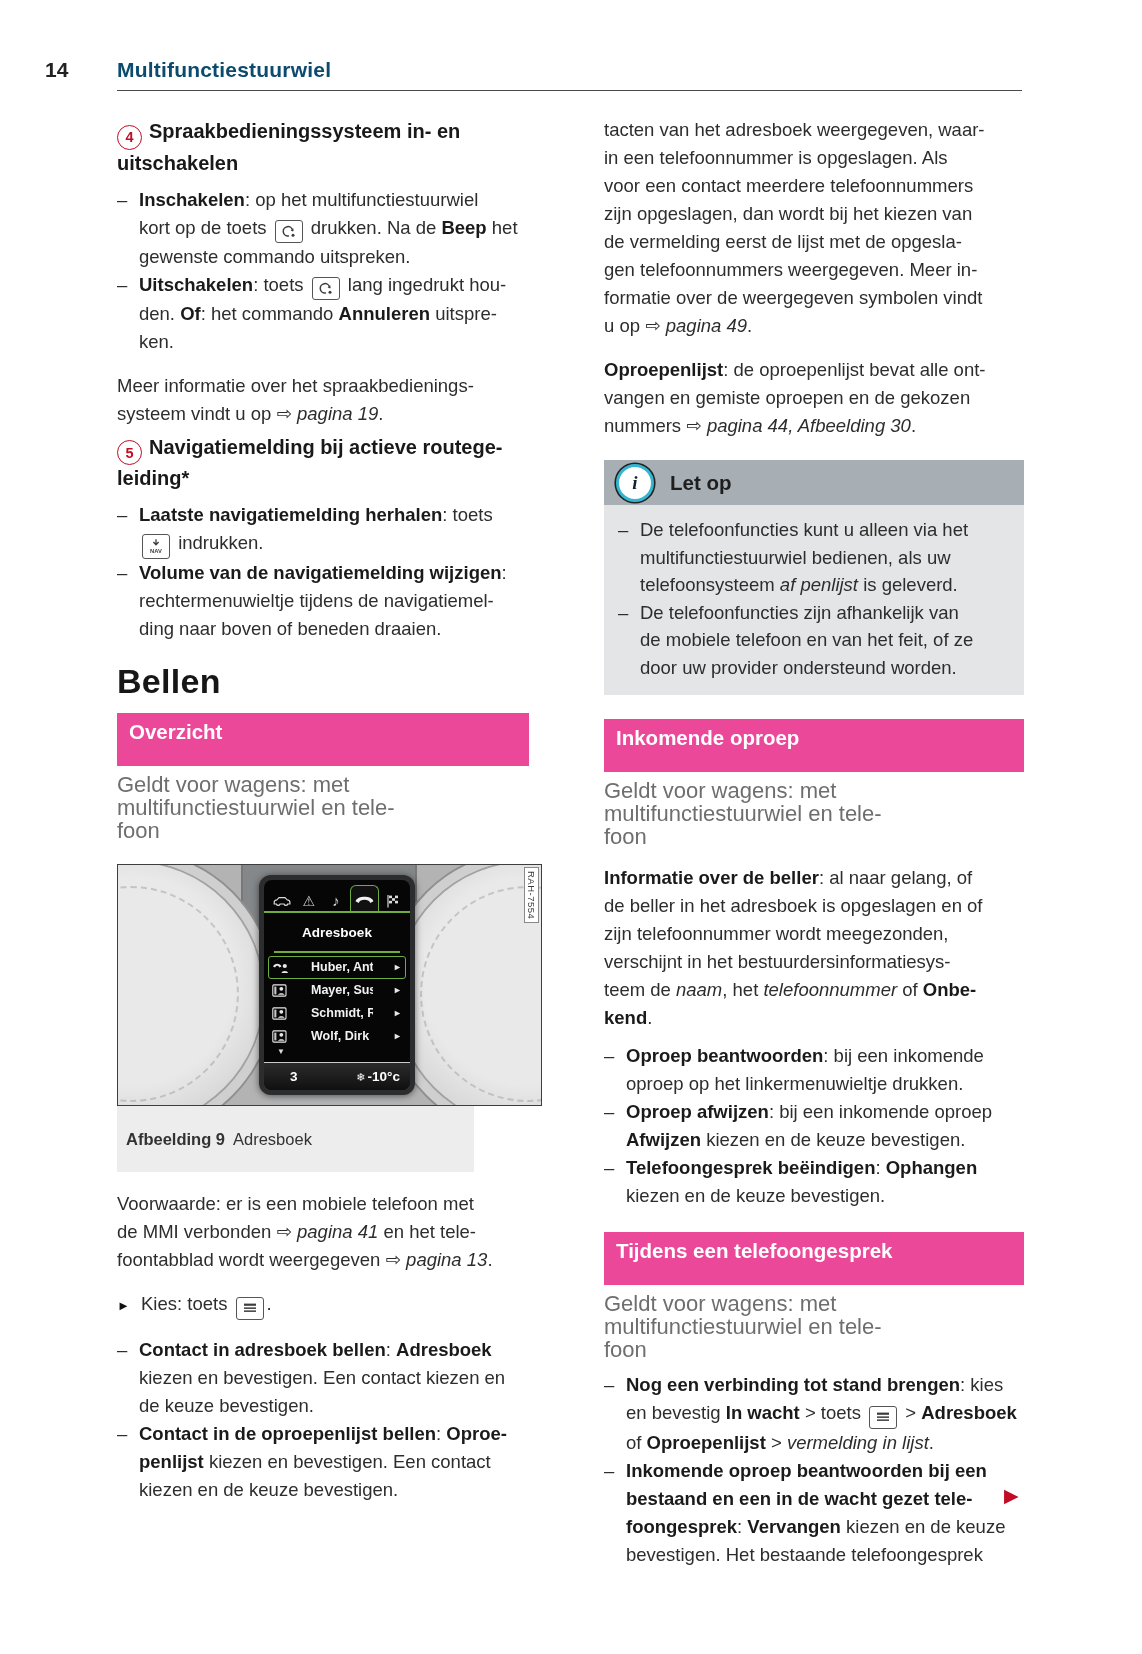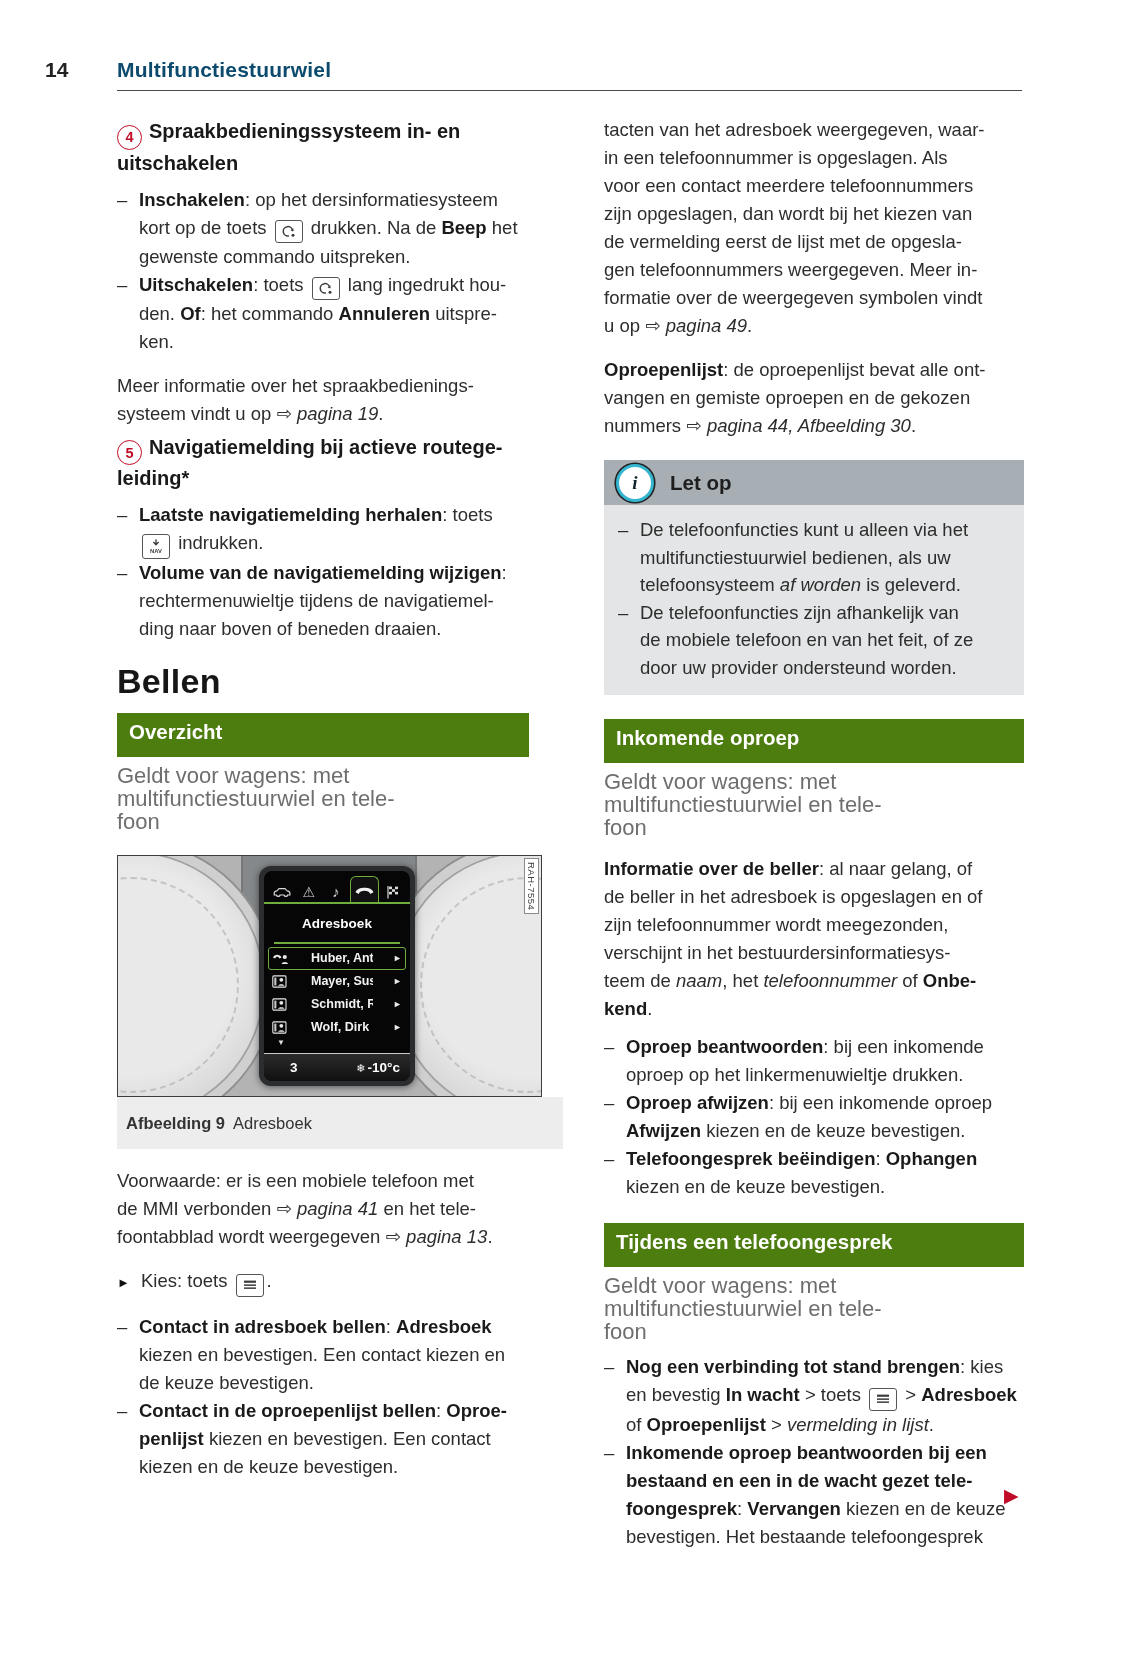--- a/index.html
+++ b/index.html
@@ -16,22 +16,22 @@
   .item-title{font-size:20px;line-height:26px;font-weight:700;color:#191919;}
   .mt8{margin-top:8px;}.mt10{margin-top:10px;}.mt16{margin-top:16px;}
   .mt18{margin-top:18px;}.mt20{margin-top:6px;}.mt22{margin-top:22px;}.mt24{margin-top:24px;}
   .badge{display:inline-flex;width:23px;height:23px;border:1.8px solid #c00c26;border-radius:50%;
          color:#c00c26;font-size:14.5px;font-weight:700;align-items:center;justify-content:center;
          margin-right:7px;vertical-align:-4px;}
   .dl .li{display:flex;align-items:flex-start;}
   .dash{flex:0 0 22px;}
   .rich{flex:1;}
   .h1{font-size:34px;font-weight:700;color:#161616;margin:18px 0 12px;letter-spacing:.3px;line-height:40px;}
-  .redbar{background:#4d7c0f;color:#fff;font-size:20.5px;font-weight:700;height:37px;line-height:37px;
-          padding:0 0 7px 12px;}
+  .redbar{background:#ec4899;color:#fff;font-size:20.5px;font-weight:700;height:37px;line-height:37px;
+          padding:0 0 16px 12px;}
   .applies{font-size:22px;line-height:23px;color:#6e6e6e;margin-top:7px;}
   
   .figure{position:relative;width:425px;height:242px;background:#b3b3b3;border:1.5px solid #3e3e3e;
           margin-top:22px;overflow:hidden;box-sizing:border-box;}
   .gauge{position:absolute;width:268px;height:268px;border-radius:50%;
          background:radial-gradient(circle at 50% 45%,#e9e9e9 52%,#d8d8d8 72%,#c9c9c9 100%);
          border:9px solid #cfcfcf;box-shadow:0 0 0 2px #8f8f8f,inset 0 0 0 2px #a2a2a2;}
   .gauge::after{content:"";position:absolute;inset:26px;border-radius:50%;
          border:2px dashed rgba(130,130,130,.35);}
   .gauge-left{left:-130px;top:-14px;}
@@ -56,21 +56,21 @@
   .c-name{flex:1;white-space:nowrap;overflow:hidden;}
   .c-arrow{font-size:9px;color:#e8e8e8;}
   .scroll{color:#ddd;font-size:8px;line-height:8px;margin:0 0 2px 9px;}
   .statusbar{height:27px;border-top:1.5px solid #c9c9c9;background:linear-gradient(#2b2b2b,#101010);
              display:flex;align-items:center;justify-content:space-between;color:#fff;font-size:13.5px;
              font-weight:700;padding:0 10px 0 26px;}
   .temp{display:flex;align-items:center;gap:2px;}
   .snow{font-size:11px;}
   .photo-code{position:absolute;top:2px;right:2px;background:#fff;border:1px solid #8a8a8a;color:#3c3c3c;
               font-size:9.5px;line-height:11px;padding:3px 1px;writing-mode:vertical-rl;letter-spacing:.5px;}
-  .figcaption{width:446px;background:#ededed;padding:12px 9px;box-sizing:border-box;font-size:16.5px;
+  .figcaption{width:357px;background:#ededed;padding:19px 9px;box-sizing:border-box;font-size:16.5px;
               color:#333;}
   .figcaption .cap-label{font-weight:700;margin-right:8px;}
   .action{display:flex;align-items:flex-start;}
   .act-arrow{flex:0 0 24px;font-size:13px;color:#111;padding-top:2px;}
   
   .inline-icon{display:inline-flex;align-items:center;justify-content:center;width:26px;height:21px;
                border:1.5px solid #555;border-radius:3px;background:#fff;vertical-align:-4px;margin:0 3px;}
   .inline-icon.ic-nav{height:23px;vertical-align:-6px;}
   
   .notebox{margin-top:20px;}
@@ -95,21 +95,21 @@
 
   <div class="col col-left">
 
     <div class="item-title mt8">
       <span class="badge">4</span><span class="rich"><span>Spraakbedieningssysteem in- en</span><br><span>uitschakelen</span></span>
     </div>
 
     <div class="dl mt10">
       <div class="li">
         <span class="dash">–</span>
-        <div class="rich"><span class="rb">Inschakelen</span><span>: op het dersinformatiesysteem</span><br><span>kort op de toets </span><span class="inline-icon ic-voice">
+        <div class="rich"><span class="rb">Inschakelen</span><span>: op het multifunctiestuurwiel</span><br><span>kort op de toets </span><span class="inline-icon ic-voice">
               <svg width="15" height="13" viewBox="0 0 15 13">
                 <path d="M11.6 5.6A4.7 4.7 0 1 0 7.4 11" fill="none" stroke="#3c3c3c" stroke-width="1.5" stroke-linecap="round"></path>
                 <path d="M12.4 3.2v3l-2.8-.6z" fill="#3c3c3c"></path>
                 <circle cx="12" cy="10.2" r="1.5" fill="#3c3c3c"></circle>
               </svg>
             </span><span> drukken. Na de </span><span class="rb">Beep</span><span> het</span><br><span>gewenste commando uitspreken.</span></div>
       </div>
       <div class="li">
         <span class="dash">–</span>
         <div class="rich"><span class="rb">Uitschakelen</span><span>: toets </span><span class="inline-icon ic-voice">
@@ -284,21 +284,21 @@
     <div class="par mt16"><span class="rb">Oproepenlijst</span><span>: de oproepenlijst bevat alle ont-</span><br><span>vangen en gemiste oproepen en de gekozen</span><br><span>nummers ⇨ </span><span class="ri">pagina 44, Afbeelding 30</span><span>.</span></div>
 
     <div class="notebox">
       <div class="note-head">
         <span class="info-badge">i</span>
         <span class="note-title">Let op</span>
       </div>
       <div class="note-body">
         <div class="li" style="display:flex;">
           <span class="dash">–</span>
-          <div class="rich"><span>De telefoonfuncties kunt u alleen via het</span><br><span>multifunctiestuurwiel bedienen, als uw</span><br><span>telefoonsysteem </span><span class="ri">af worden</span><span> is geleverd.</span></div>
+          <div class="rich"><span>De telefoonfuncties kunt u alleen via het</span><br><span>multifunctiestuurwiel bedienen, als uw</span><br><span>telefoonsysteem </span><span class="ri">af penlijst</span><span> is geleverd.</span></div>
         </div>
         <div class="li" style="display:flex;">
           <span class="dash">–</span>
           <div class="rich"><span>De telefoonfuncties zijn afhankelijk van</span><br><span>de mobiele telefoon en van het feit, of ze</span><br><span>door uw provider ondersteund worden.</span></div>
         </div>
       </div>
     </div>
 
     <div class="redbar mt24">Inkomende oproep</div>
     <div class="applies"><span>Geldt voor wagens: met multifunctiestuurwiel en tele-</span><br><span>foon</span></div>

